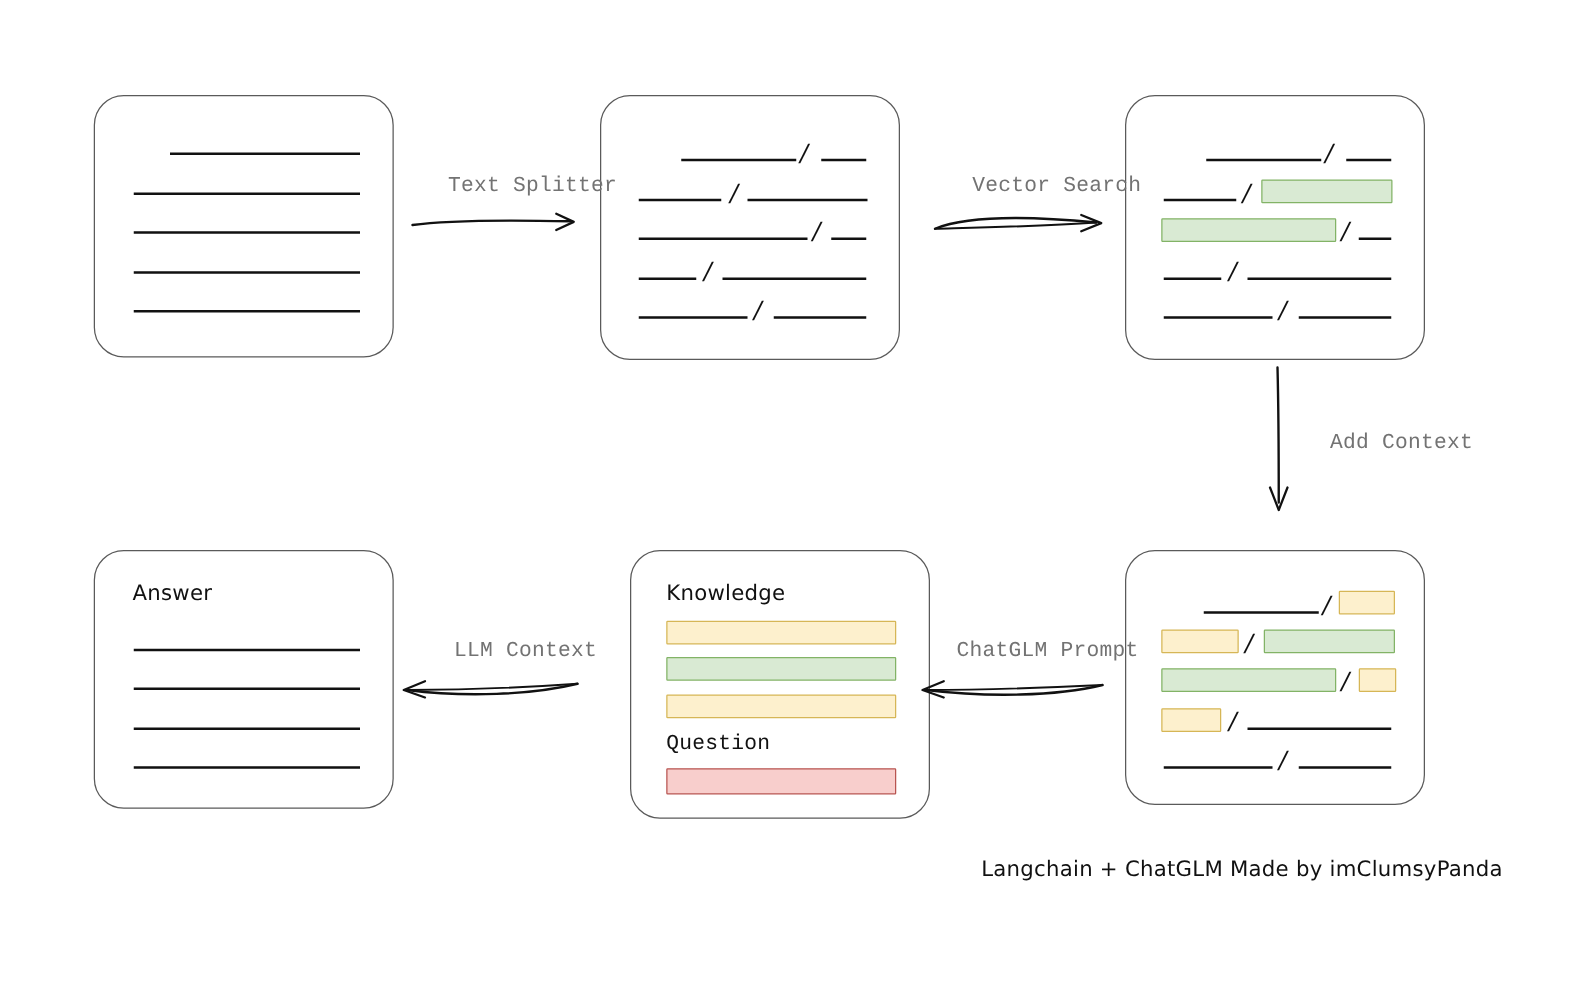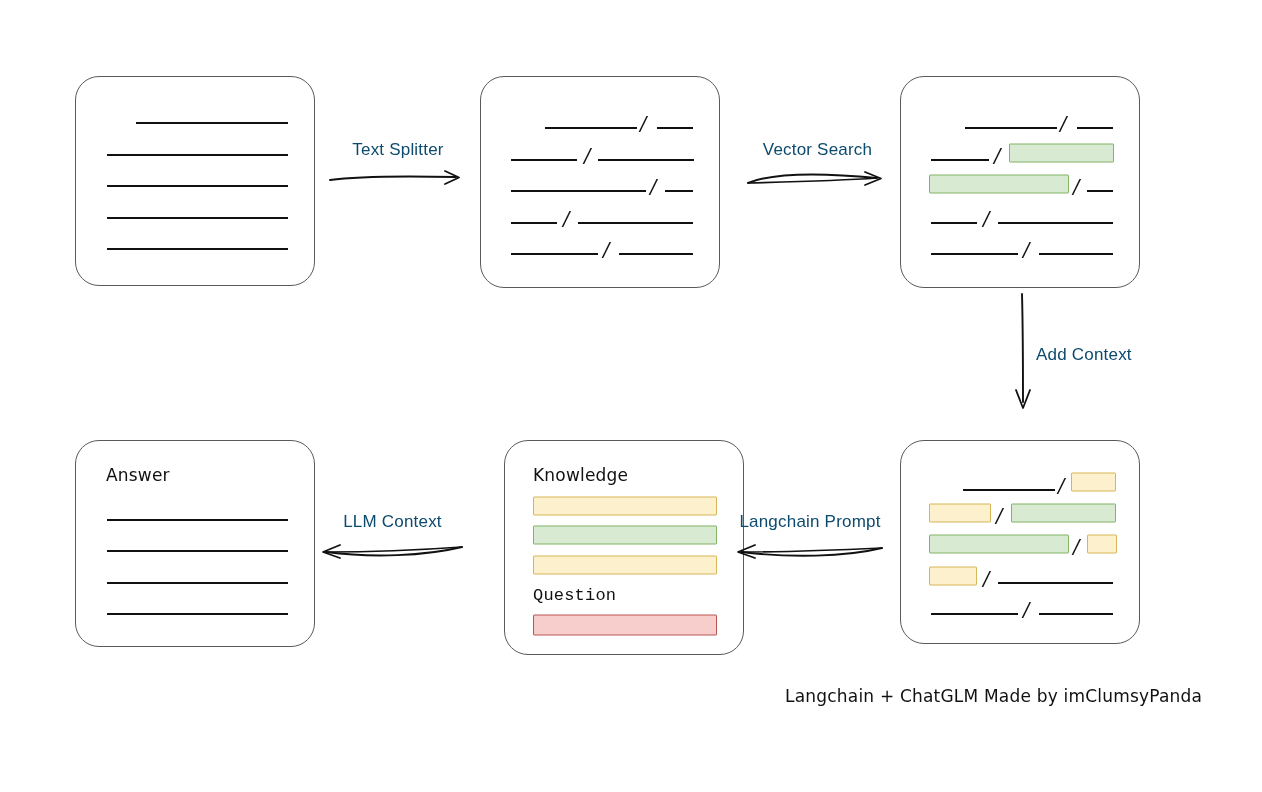--- a/index.html
+++ b/index.html
@@ -60,26 +60,27 @@
     transform: translateY(-50%);
   }
   .pill.green  { background: #d9ead3; border-color: #82b366; }
   .pill.yellow { background: #fdf0cd; border-color: #d6b656; }
   .pill.red    { background: #f8cecc; border-color: #b85450; }
 
   
   .arrow-group { position: absolute; }
   .arrow-label {
     position: absolute;
-    font-family: Liberation Sans, sans-serif;
+    font-family: Liberation Mono, monospace;
     font-size: 17px;
     letter-spacing: 0.2px;
-    color: #0c4a6e;
+    color: #737373;
     white-space: nowrap;
     text-align: center;
+    margin-left: 28px;
   }
   .arrow-svg { position: absolute; overflow: visible; }
   .arrow-svg path, .arrow-svg line { fill: none; stroke: #111111; }
 
   .footer-note {
     position: absolute;
     font-family: "DejaVu Sans", sans-serif;
     font-size: 17px;
     letter-spacing: 0.2px;
     color: #111111;
@@ -204,21 +205,21 @@
 
   <div class="arrow-group" style="left:1010px; top:292px; width:150px; height:125px;">
     <div class="arrow-label" style="left:26px; top:53px; width:120px; text-align:left;">Add Context</div>
     <svg class="arrow-svg" style="left:2px; top:0px;" width="26" height="122" viewBox="0 0 26 122">
       <path d="M10,2 C11,40 11,75 11,110" stroke-width="1.9" stroke-linecap="round"></path>
       <path d="M4,98 L11,116 L18,98" stroke-width="1.8" stroke-linejoin="round" stroke-linecap="round"></path>
     </svg>
   </div>
 
   <div class="arrow-group" style="left:735px; top:512px; width:150px; height:50px;">
-    <div class="arrow-label" style="left:0px; top:0px; width:150px;">Langchain Prompt</div>
+    <div class="arrow-label" style="left:0px; top:0px; width:150px;">ChatGLM Prompt</div>
     <svg class="arrow-svg" style="left:0px; top:28px;" width="150" height="24" viewBox="0 0 150 24">
       <path d="M147,8 C110,17 55,18 6,12" stroke-width="1.9" stroke-linecap="round"></path>
       <path d="M147,8 C105,10 50,12 6,12" stroke-width="1.5" stroke-linecap="round"></path>
       <path d="M20,5 L3,12 L20,18" stroke-width="1.8" stroke-linejoin="round" stroke-linecap="round"></path>
     </svg>
   </div>
 
   <div class="arrow-group" style="left:320px; top:512px; width:145px; height:50px;">
     <div class="arrow-label" style="left:0px; top:0px; width:145px;">LLM Context</div>
     <svg class="arrow-svg" style="left:0px; top:28px;" width="145" height="24" viewBox="0 0 145 24">

